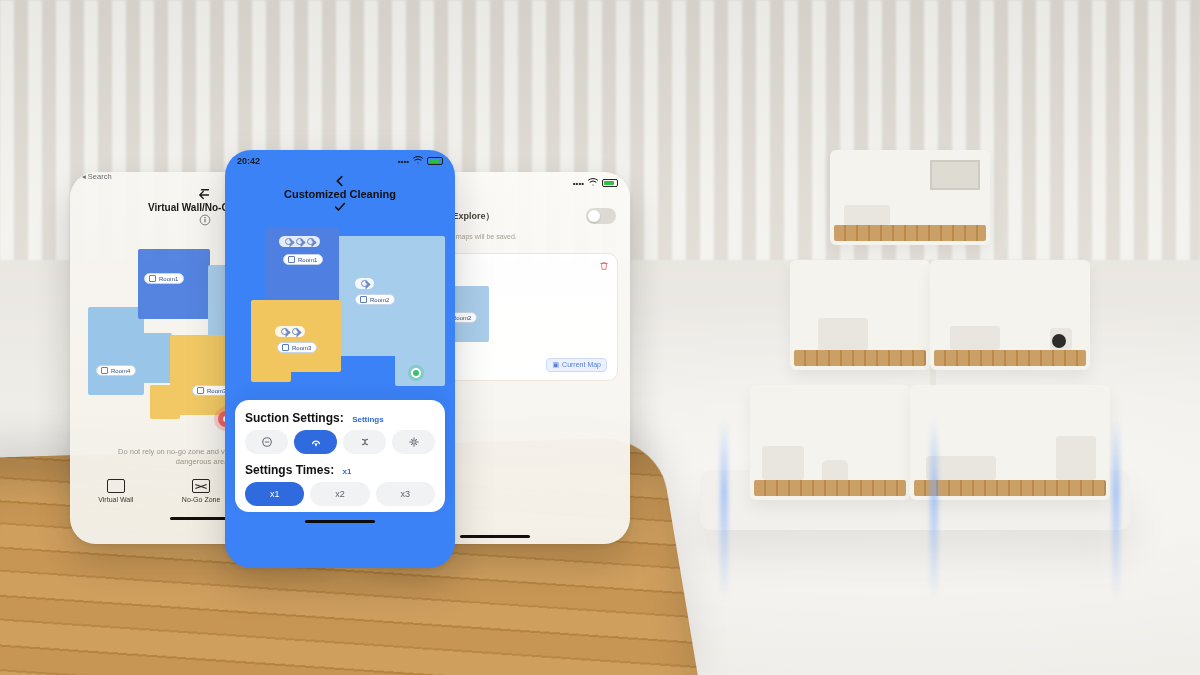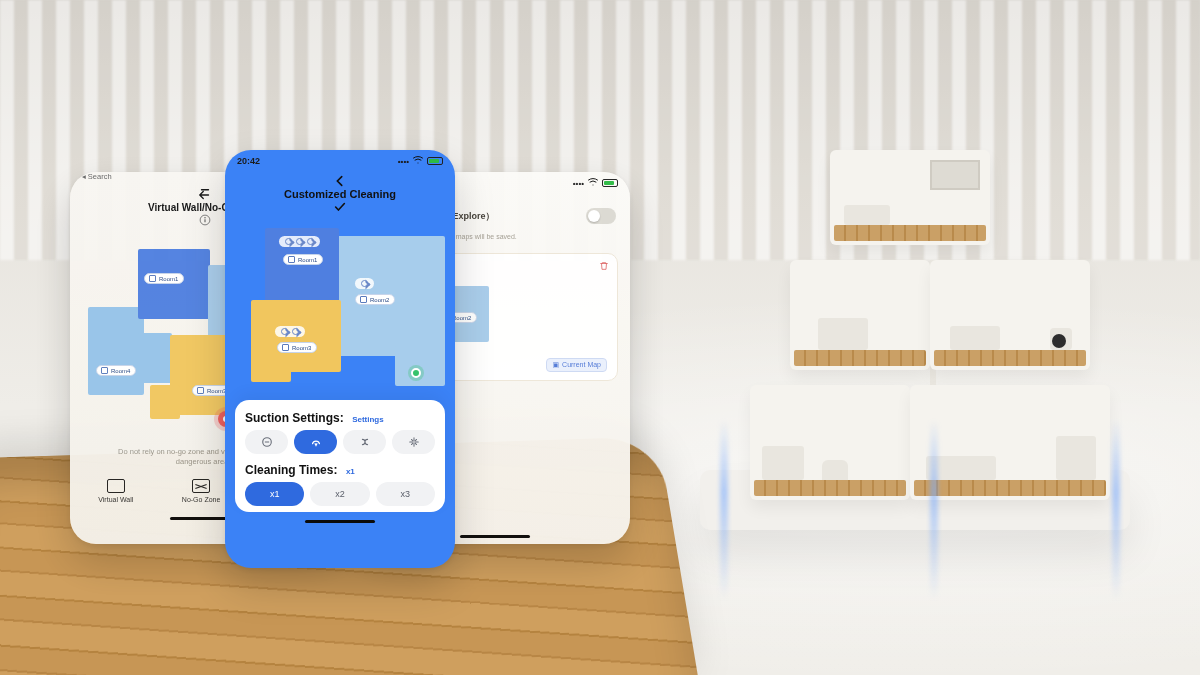--- a/index.html
+++ b/index.html
@@ -388,21 +388,21 @@
           <div class="opt">
             <svg viewBox="0 0 14 14">
                 <path d="M7 2v3M7 9v3M2 7h3M9 7h3M4 4l2 2M10 10l-2-2M4 10l2-2M10 4l-2 2" stroke="#6a6f7a" fill="none" stroke-width="1.2" stroke-linecap="round"></path>
               </svg>
           </div>
         </div>
       </div>
 
 
       <div class="setting-row">
-        <span class="label">Cleaning Times:</span>
+        <span class="label">Settings Times:</span>
         <span class="value">x1</span>
         <div class="seg pill">
           <div class="opt active">
               <span>x1</span>
             </div>
           <div class="opt">
               <span>x2</span>
             </div>
           <div class="opt">
               <span>x3</span>

